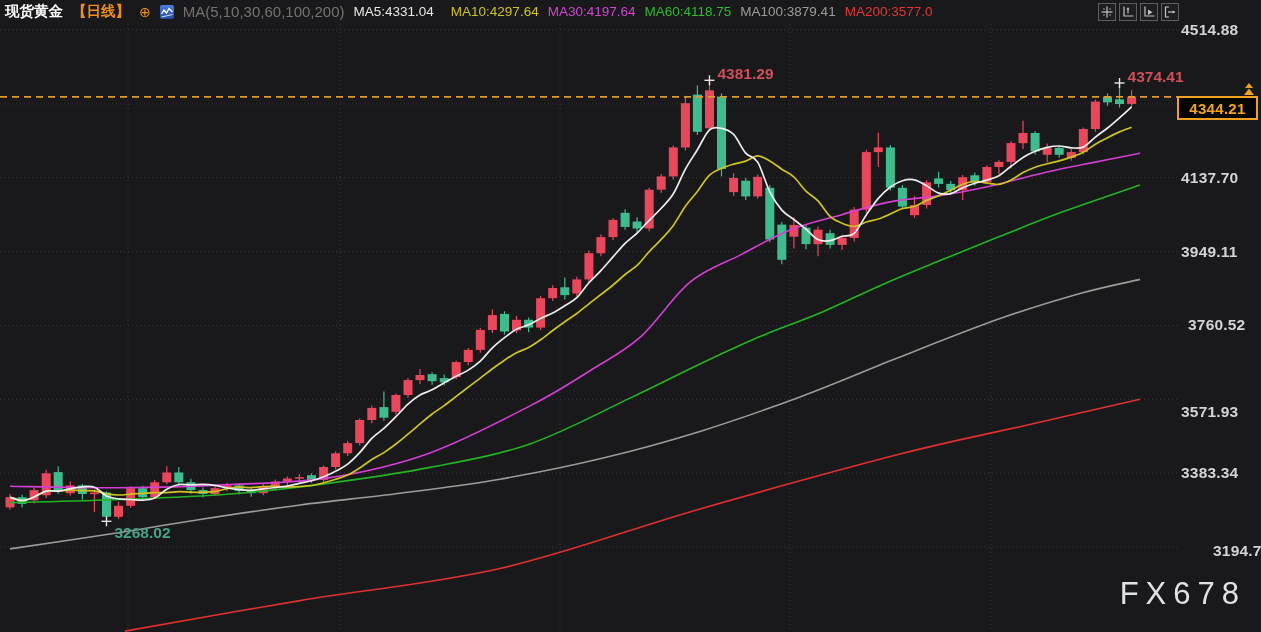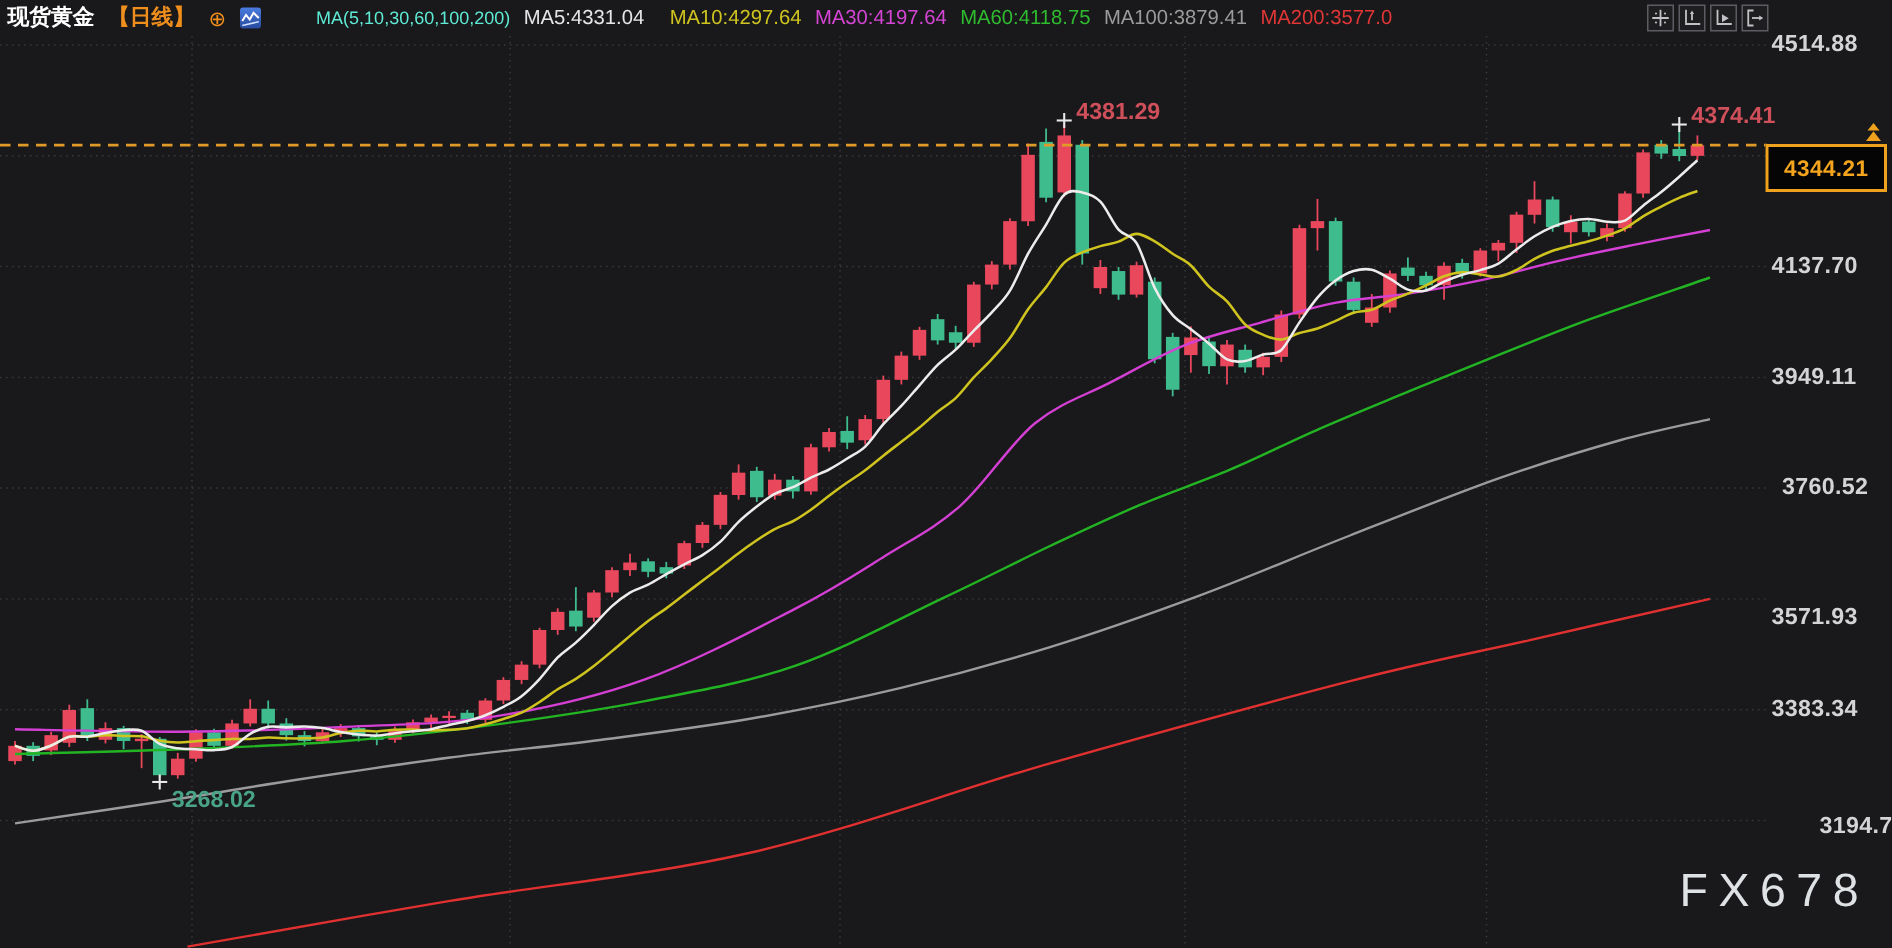--- a/index.html
+++ b/index.html
@@ -13,30 +13,30 @@
   .topbar{
     position:absolute;left:0;top:0;height:23px;z-index:6;
     display:flex;align-items:center;gap:9px;padding-left:5px;white-space:nowrap;
   }
   .symbol{color:#ffffff;font-weight:bold;font-size:14.5px;}
   .period{color:#ef8e1c;font-weight:bold;font-size:14.5px;}
   .expand{color:#ef8e1c;font-size:14px;line-height:1;}
   .mini-chart{width:14px;height:14px;border-radius:2px;display:inline-block;
     background:linear-gradient(180deg,#4a7de0,#274a9e);position:relative;}
   .mini-chart svg{position:absolute;inset:0;}
-  .ma-label{color:#5eead4;font-size:12px;margin-left:28px;}
+  .ma-label{color:#737373;font-size:15px;}
   .ma-val{font-size:13.5px;font-weight:500;}
   .toolbar{position:absolute;top:3px;left:1098px;display:flex;gap:3px;z-index:7;}
   .tool-btn{width:18px;height:18px;background:#1e1e21;border:1px solid #5c5c62;
     box-sizing:border-box;display:flex;align-items:center;justify-content:center;cursor:pointer;}
   .tool-btn svg{display:block;}
   .axis-label{position:absolute;left:1181px;font-size:15.5px;font-weight:700;
     color:#d4d4d6;z-index:4;letter-spacing:.2px;}
   .price-tag{
-    position:absolute;left:1177px;top:96px;width:81px;height:32px;z-index:8;
+    position:absolute;left:1177px;top:96px;width:81px;height:24px;z-index:8;
     background:#050505;border:2px solid #f0a21f;box-sizing:border-box;
     display:flex;align-items:center;justify-content:center;
     color:#f5a51d;font-size:15px;font-weight:700;letter-spacing:.3px;
   }
   .price-flag{position:absolute;left:1241px;top:82px;z-index:9;}
   .watermark{
     position:absolute;right:15px;bottom:20px;z-index:5;
     color:#e9edef;font-size:31px;letter-spacing:7px;opacity:.95;
   }
 </style>

